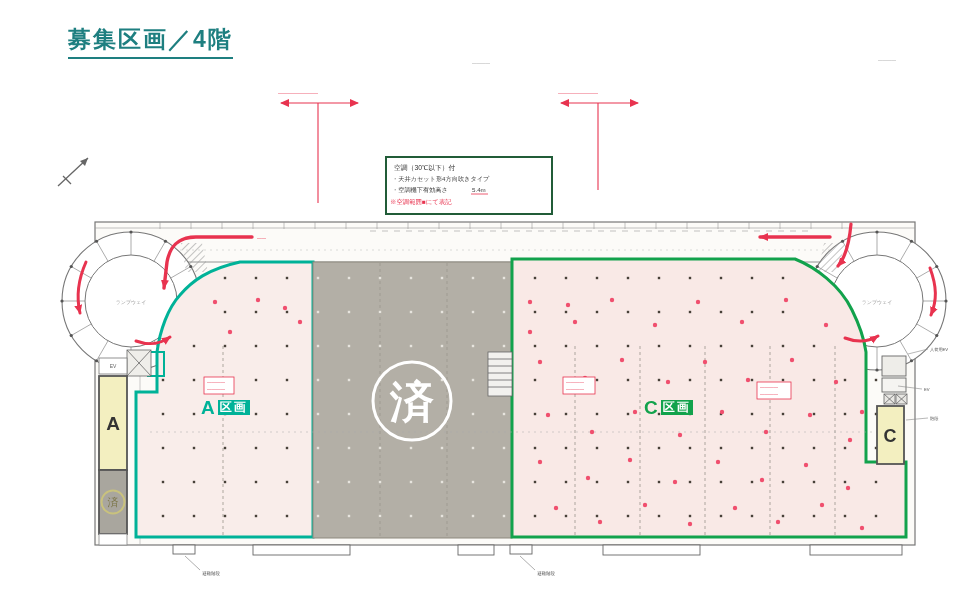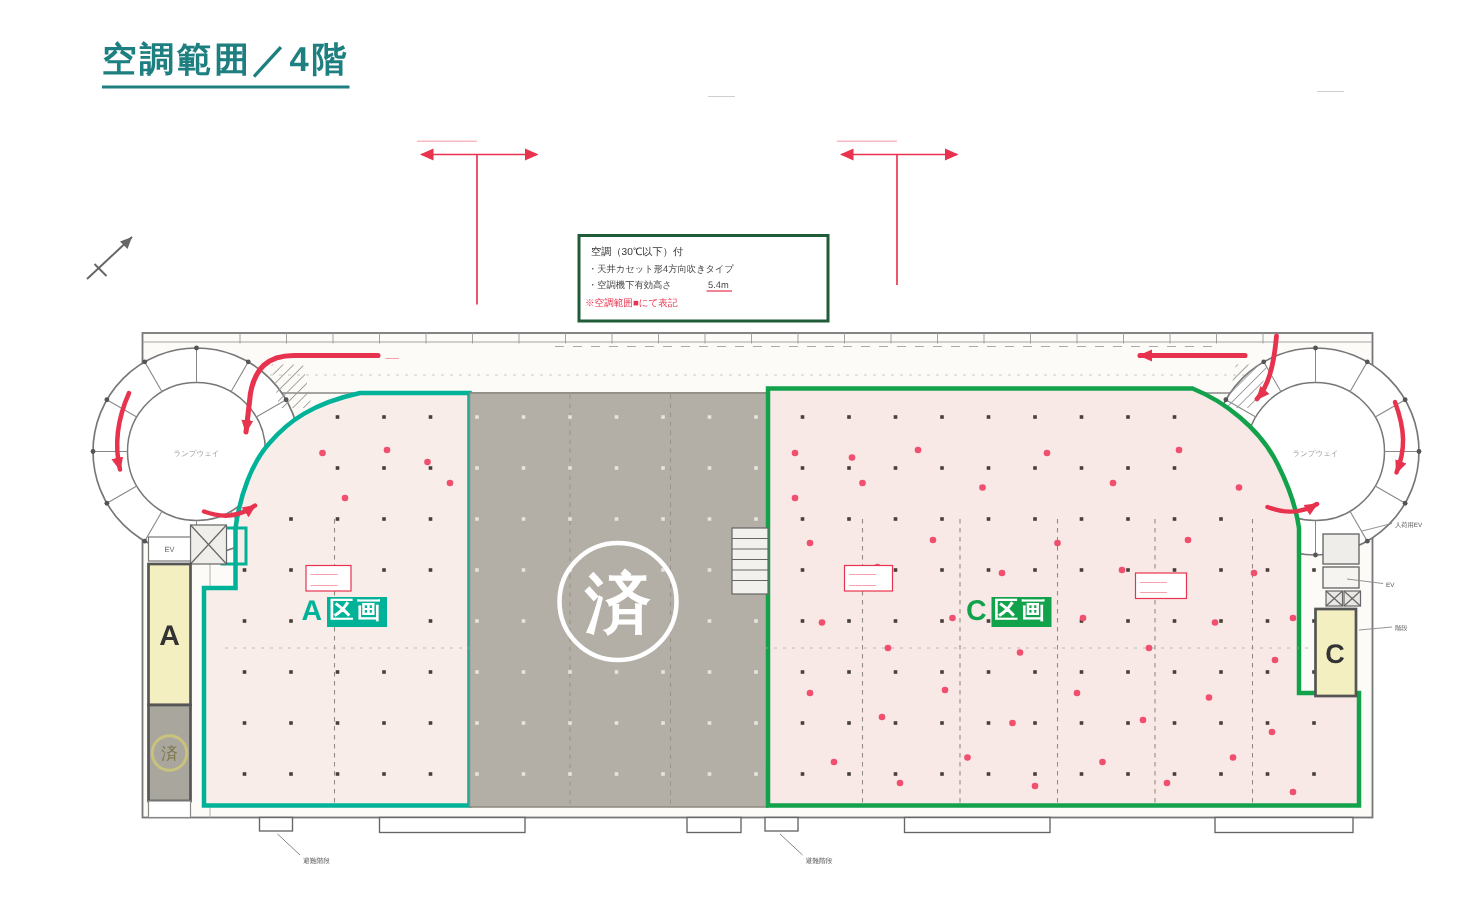--- a/index.html
+++ b/index.html
@@ -4,21 +4,21 @@
 <style>
   html,body{margin:0;padding:0;background:#ffffff;}
   #stage{position:relative;width:980px;height:601px;background:#ffffff;overflow:hidden;
          font-family:"Liberation Sans",sans-serif;}
   #plan-svg{position:absolute;left:0;top:0;}
   .abs{position:absolute;}
   .page-title{left:68px;top:24px;font-size:23px;font-weight:bold;color:#1e7f80;
               border-bottom:2px solid #1e7f80;padding-bottom:2px;letter-spacing:2px;}
   .sec-label{display:flex;align-items:center;gap:3px;}
   .sec-prefix{font-size:19px;font-weight:800;line-height:1;}
-  .sec-suffix{font-size:16px;font-weight:700;color:#ffffff;padding:1px 2px;letter-spacing:2px;line-height:1.1;}
+  .sec-suffix{font-size:12px;font-weight:700;color:#ffffff;padding:1px 2px;letter-spacing:2px;line-height:1.1;}
   .sec-a .sec-prefix{color:#00b298;}
   .sec-a .sec-suffix{background:#00b298;}
   .sec-c .sec-prefix{color:#12a24c;}
   .sec-c .sec-suffix{background:#12a24c;}
   text{font-family:"Liberation Sans",sans-serif;}
 </style>
 </head>
 <body>
 
 <div id="stage">
@@ -513,21 +513,21 @@
       <rect x="386" y="157" width="166" height="57" fill="#ffffff" stroke="#215c38" stroke-width="2"></rect>
       <text x="394" y="170" font-size="6.8" fill="#333">空調（30℃以下）付</text>
       <text x="392" y="181" font-size="6.2" fill="#444">・天井カセット形4方向吹きタイプ</text>
       <text x="392" y="192" font-size="6.2" fill="#444">・空調機下有効高さ</text>
       <text x="472" y="192" font-size="6.2" fill="#444">5.4m</text>
       <line x1="471" y1="194" x2="488" y2="194" stroke="#e8334f" stroke-width="0.8"></line>
       <text x="390" y="204" font-size="6.4" fill="#e8334f">※空調範囲■にて表記</text>
     </g>
   </svg>
 
-  <div class="abs page-title">空調範囲／4階</div>
+  <div class="abs page-title">募集区画／4階</div>
 
   <div class="abs sec-label sec-a" style="left:201px;top:398px;">
     <span class="sec-prefix">A</span>
     <span class="sec-suffix">区画</span>
   </div>
   <div class="abs sec-label sec-c" style="left:644px;top:398px;">
     <span class="sec-prefix">C</span>
     <span class="sec-suffix">区画</span>
   </div>
 

